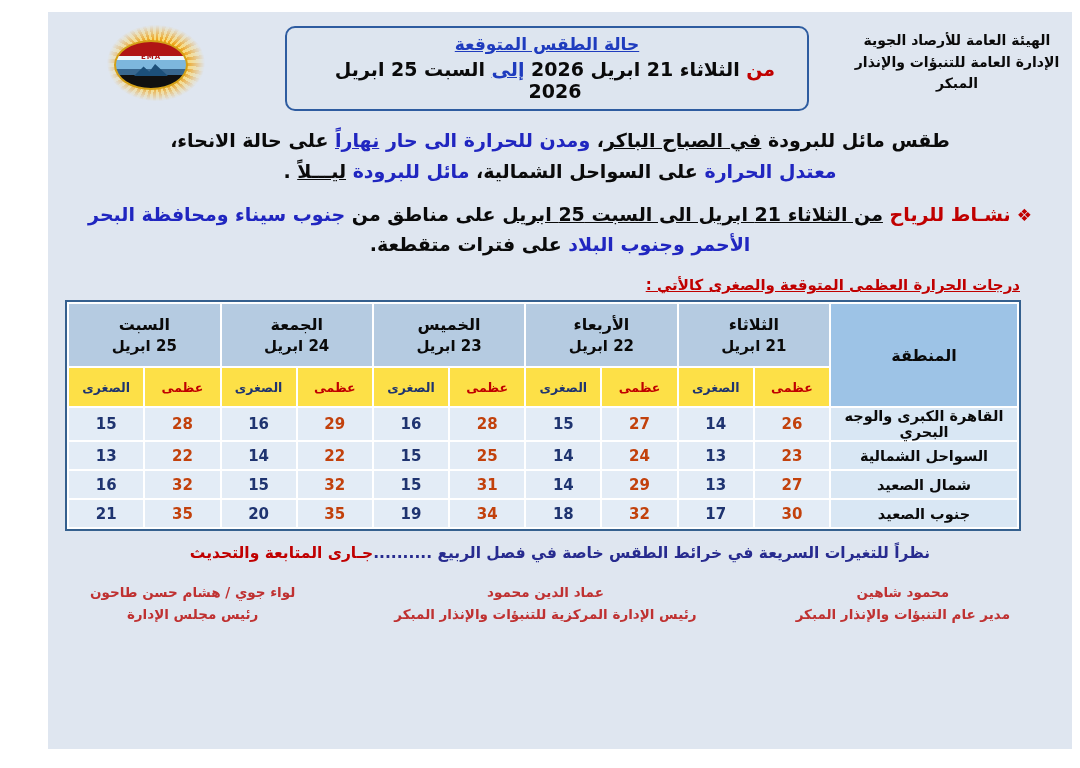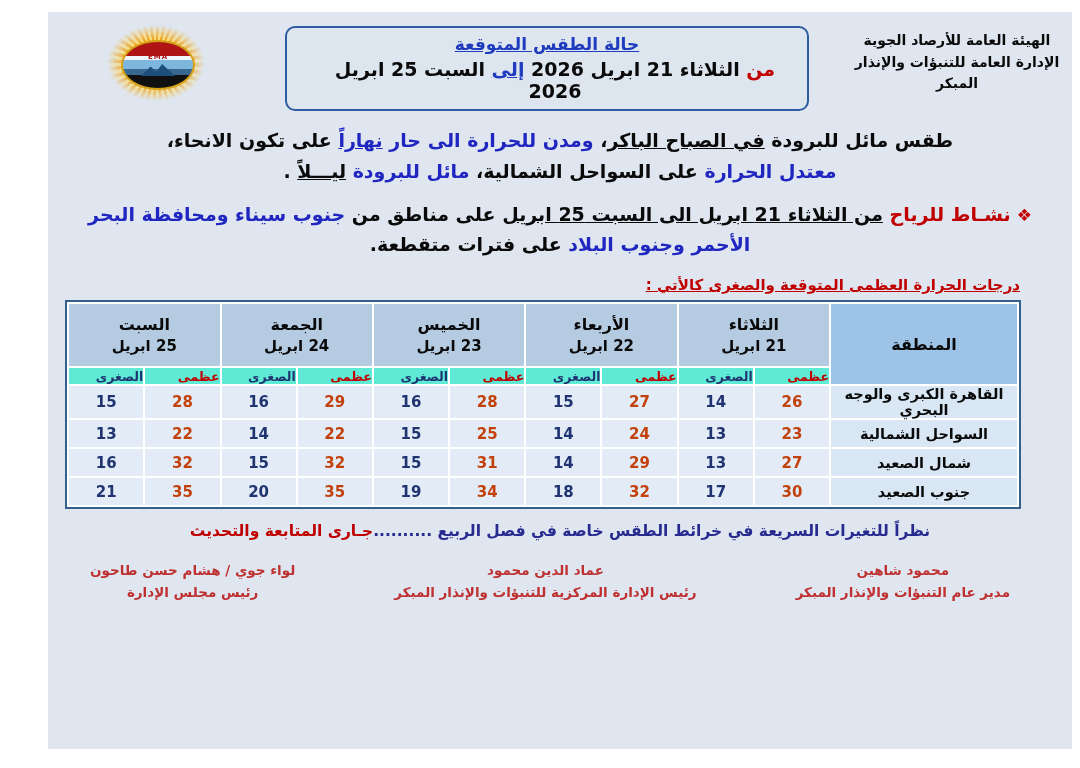--- a/index.html
+++ b/index.html
@@ -15,21 +15,21 @@
   .titlebox .t2{font-size:19px;color:#0a0a0a;margin-left:16px;}
   .titlebox .t2 .red{color:#c00000;}
   .titlebox .t2 .blue{color:#1f3cbe;text-decoration:underline;}
 
   
   .logo{position:relative;width:100px;height:78px;margin:2px 40px 0 0;}
   .rays{position:absolute;inset:0;border-radius:50%;
         background:repeating-conic-gradient(#f29d00 0 5deg,#ffd75e 5deg 10deg);
         -webkit-mask:radial-gradient(closest-side,#000 55%,rgba(0,0,0,.55) 75%,transparent 98%);
         mask:radial-gradient(closest-side,#000 55%,rgba(0,0,0,.55) 75%,transparent 98%);}
-  .emblem{position:absolute;left:15px;top:16px;width:70px;height:46px;border-radius:50%;overflow:hidden;border:2px solid #d4a017;
+  .emblem{position:absolute;left:8px;top:16px;width:70px;height:46px;border-radius:50%;overflow:hidden;border:2px solid #d4a017;
           background:linear-gradient(to bottom,#b01515 0 30%,#eef6fb 30% 40%,#7db7dd 40% 58%,#38678f 58% 72%,#101010 72% 100%);}
   .emblem .ema{position:absolute;left:0;right:0;top:11px;text-align:center;font-size:7px;color:#b01515;font-weight:bold;letter-spacing:1px;}
   .emblem .mount{position:absolute;left:18px;top:22px;width:34px;height:12px;background:#1c4f79;clip-path:polygon(0 100%,28% 20%,45% 65%,62% 0,100% 100%);}
 
   
   .para{font-size:19px;line-height:1.62;text-align:center;color:#0a0a0a;}
   .p1{margin:14px 28px 0;}
   .p2{margin:12px 8px 0;}
   .p3{margin:12px 8px 0;}
   .blue{color:#2026c0;}
@@ -40,21 +40,21 @@
   
   .tbl-title{margin:16px 52px 6px 0;text-align:right;font-size:15px;color:#c00000;text-decoration:underline;}
 
   
   table{width:956px;margin:0 51px 0 17px;border-collapse:separate;border-spacing:2px;background:#ffffff;border:2px solid #35608e;table-layout:fixed;}
   th,td{padding:0;vertical-align:middle;text-align:center;}
   col.c-region{width:186px;}
   .day-th{background:#b5cbe1;height:62px;font-size:16px;color:#0a0a0a;line-height:1.45;}
   .day-th .date{font-size:15px;}
   .region-th{background:#9dc3e6;font-size:16px;color:#0a0a0a;}
-  .sub-th{background:#5eead4;height:16px;font-size:12.5px;text-align:right;}
+  .sub-th{background:#fde047;height:38px;font-size:12.5px;}
   .sub-th.mx{color:#c00000;}
   .sub-th.mn{color:#1f3470;}
   td{height:27px;font-size:15px;background:#e3ecf6;}
   td.mx{color:#c2410c;}
   td.mn{color:#1f3470;}
   td.region-cell{background:#d9e7f4;color:#0a0a0a;font-size:14.5px;}
 
   
   .f1{margin:13px 10px 0;text-align:center;font-size:15.5px;color:#272b8f;}
   .f1 .red{color:#c00000;}
@@ -83,21 +83,21 @@
       <div class="logo">
         <div class="rays"></div>
         <div class="emblem">
           <div class="ema">EMA</div>
           <div class="mount"></div>
         </div>
       </div>
     </div>
 
     <div class="para p1">
-      <span>طقس مائل للبرودة </span><span class="u">في الصباح الباكر</span><span>، </span><span class="blue">ومدن للحرارة الى حار </span><span class="blue u">نهاراً</span><span> على تكون الانحاء،</span><br>
+      <span>طقس مائل للبرودة </span><span class="u">في الصباح الباكر</span><span>، </span><span class="blue">ومدن للحرارة الى حار </span><span class="blue u">نهاراً</span><span> على حالة الانحاء،</span><br>
       <span class="blue">معتدل الحرارة</span><span> على السواحل الشمالية، </span><span class="blue">مائل للبرودة </span><span class="u">ليـــلاً</span><span> .</span>
     </div>
 
 
     <div class="para p3">
       <span class="bullet">❖</span><span class="red">نشـاط للرياح </span><span class="u">من الثلاثاء  21 ابريل الى السبت  25 ابريل</span><span> على مناطق من </span><span class="blue">جنوب سيناء ومحافظة البحر الأحمر وجنوب البلاد </span><span>على فترات متقطعة.</span>
     </div>
 
     <div class="tbl-title">درجات الحرارة العظمى المتوقعة والصغرى كالأتي :</div>
 

